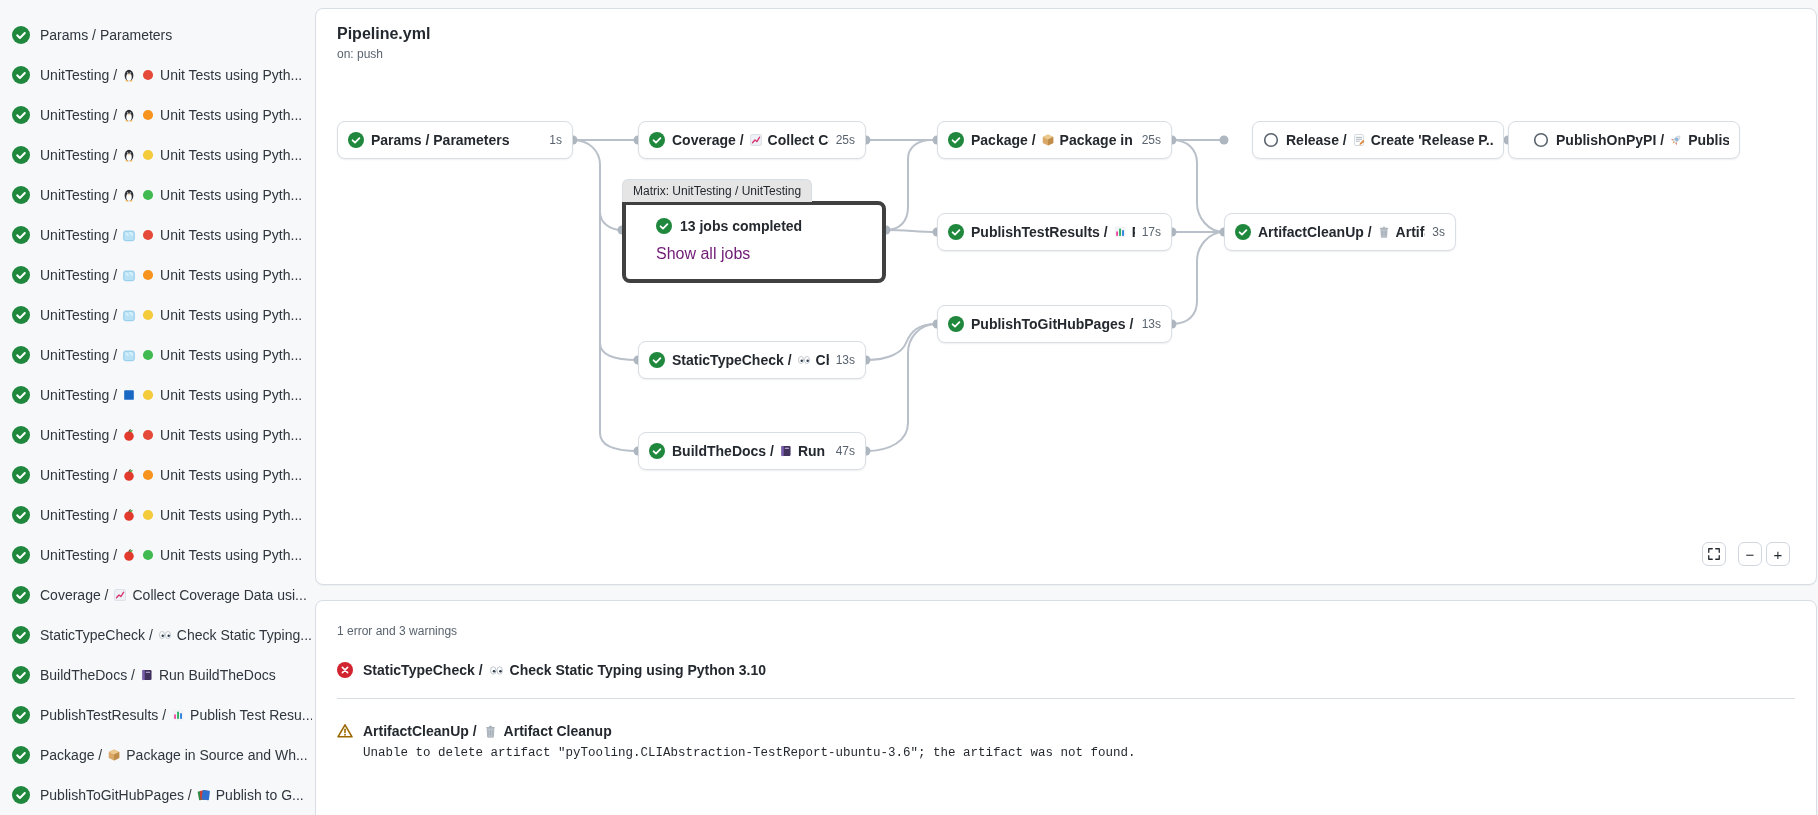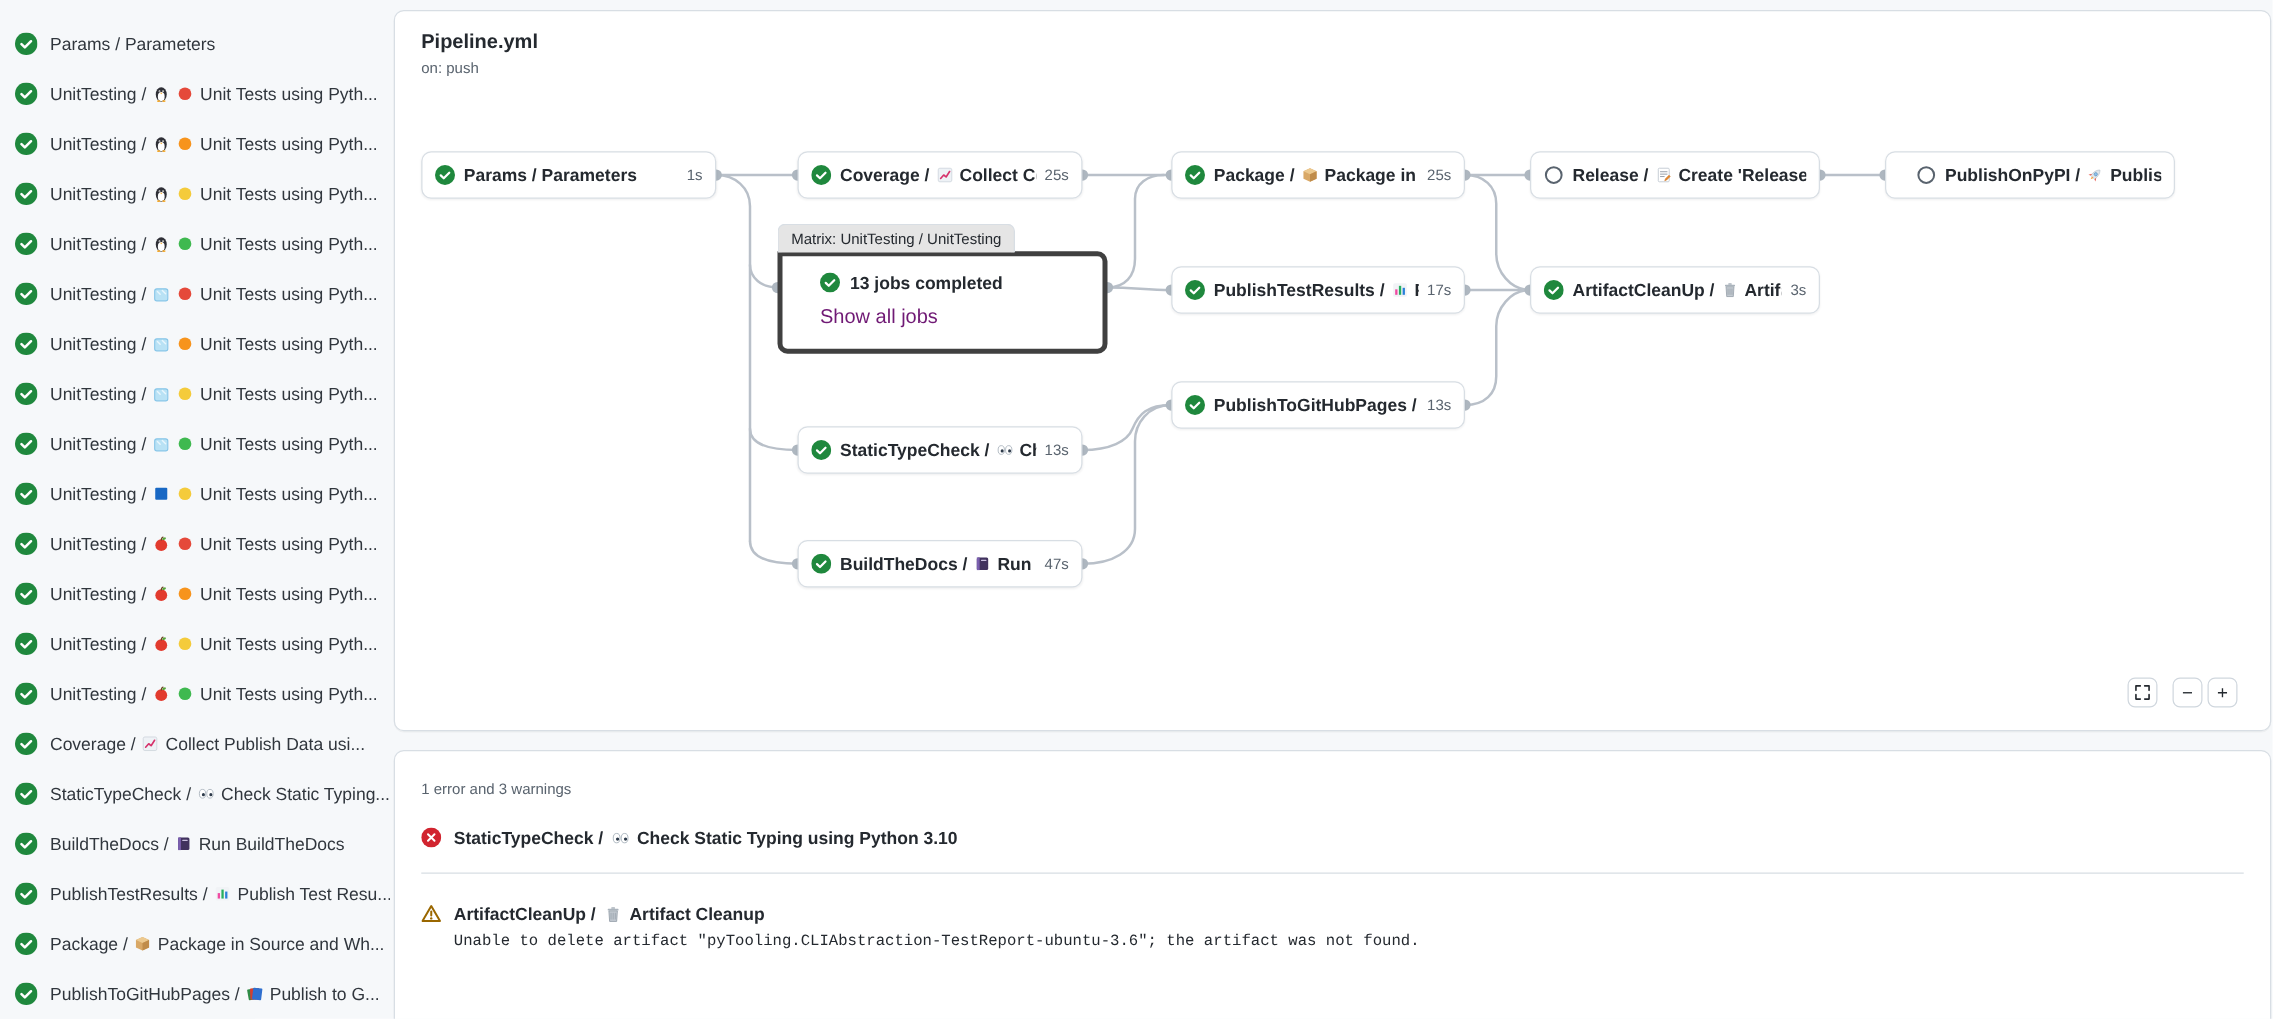--- a/index.html
+++ b/index.html
@@ -409,21 +409,21 @@
         </svg>
       </span>
       <span class="sb-label">
         <span>Coverage /</span>
         <span class="ic">
           <svg width="14" height="14" viewBox="0 0 16 16" aria-hidden="true">
             <rect x="1.8" y="1.8" width="12.4" height="12.4" rx="1.5" fill="#eef2f6" stroke="#d0d7de" stroke-width="0.8"></rect>
             <polyline points="4,11.2 6.8,8 9,9.8 12.2,4.8" fill="none" stroke="#d6336c" stroke-width="1.5" stroke-linecap="round" stroke-linejoin="round"></polyline>
           </svg>
         </span>
-        <span>Collect Publish Data usi...</span>
+        <span>Collect Coverage Data usi...</span>
       </span>
     </div>
     <div class="sb-row">
       <span class="ic">
         <svg width="18" height="18" viewBox="0 0 16 16" aria-hidden="true">
           <circle cx="8" cy="8" r="8" fill="#1f883d"></circle>
           <path d="M4.6 8.3 L7 10.6 L11.4 6.2" fill="none" stroke="#fff" stroke-width="1.8" stroke-linecap="round" stroke-linejoin="round"></path>
         </svg>
       </span>
       <span class="sb-label">
@@ -624,21 +624,21 @@
             <svg width="14" height="14" viewBox="0 0 16 16" aria-hidden="true">
               <polygon points="8,1.8 14,4.6 14,11.4 8,14.2 2,11.4 2,4.6" fill="#d9a866"></polygon>
               <polygon points="2,4.6 8,7.4 14,4.6 8,1.8" fill="#ecc98f"></polygon>
               <polygon points="8,7.4 8,14.2 14,11.4 14,4.6" fill="#c08c4a"></polygon>
             </svg>
           </span>
           <span>Package in So...</span>
         </span>
         <span class="dur">25s</span>
       </div>
-      <div class="node" style="left: 908px; top: 112px; width: 232px;">
+      <div class="node" style="left: 936px; top: 112px; width: 252px;">
         <span class="ic">
           <svg width="16" height="16" viewBox="0 0 16 16" aria-hidden="true">
             <circle cx="8" cy="8" r="6.3" fill="none" stroke="#59636e" stroke-width="1.6"></circle>
           </svg>
         </span>
         <span class="nm">
           <span>Release /</span>
           <span class="ic">
             <svg width="14" height="14" viewBox="0 0 16 16" aria-hidden="true">
               <rect x="3" y="1.8" width="10" height="12.4" rx="1" fill="#fff" stroke="#c6cdd5" stroke-width="0.9"></rect>

